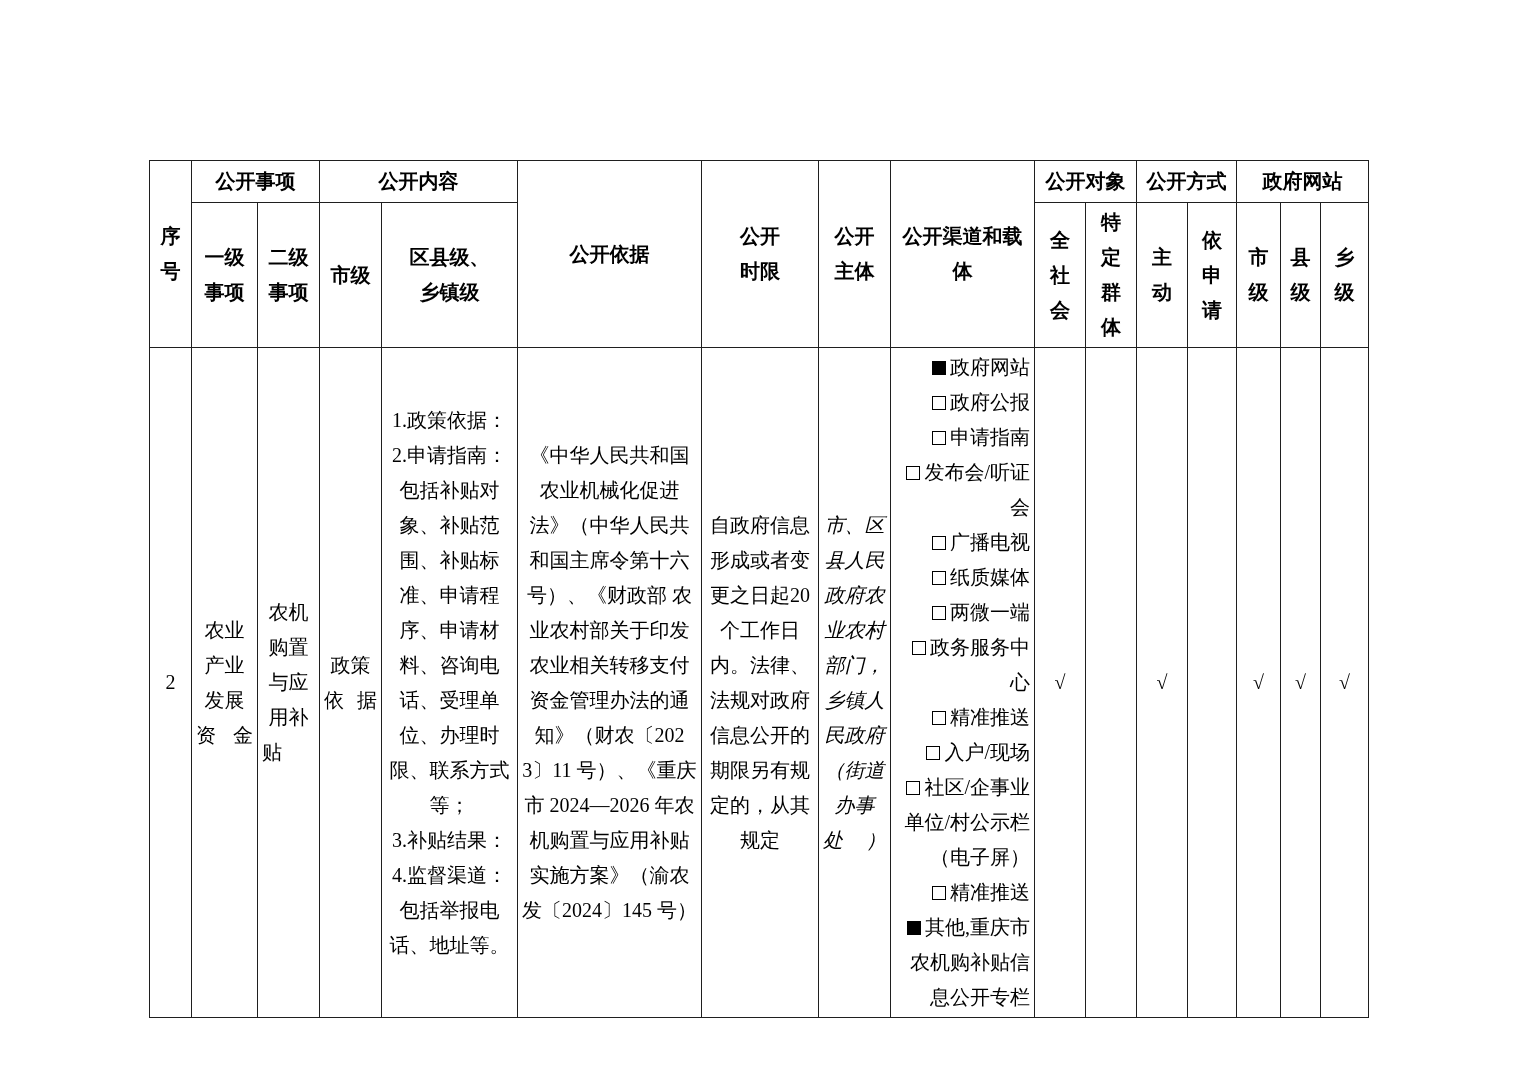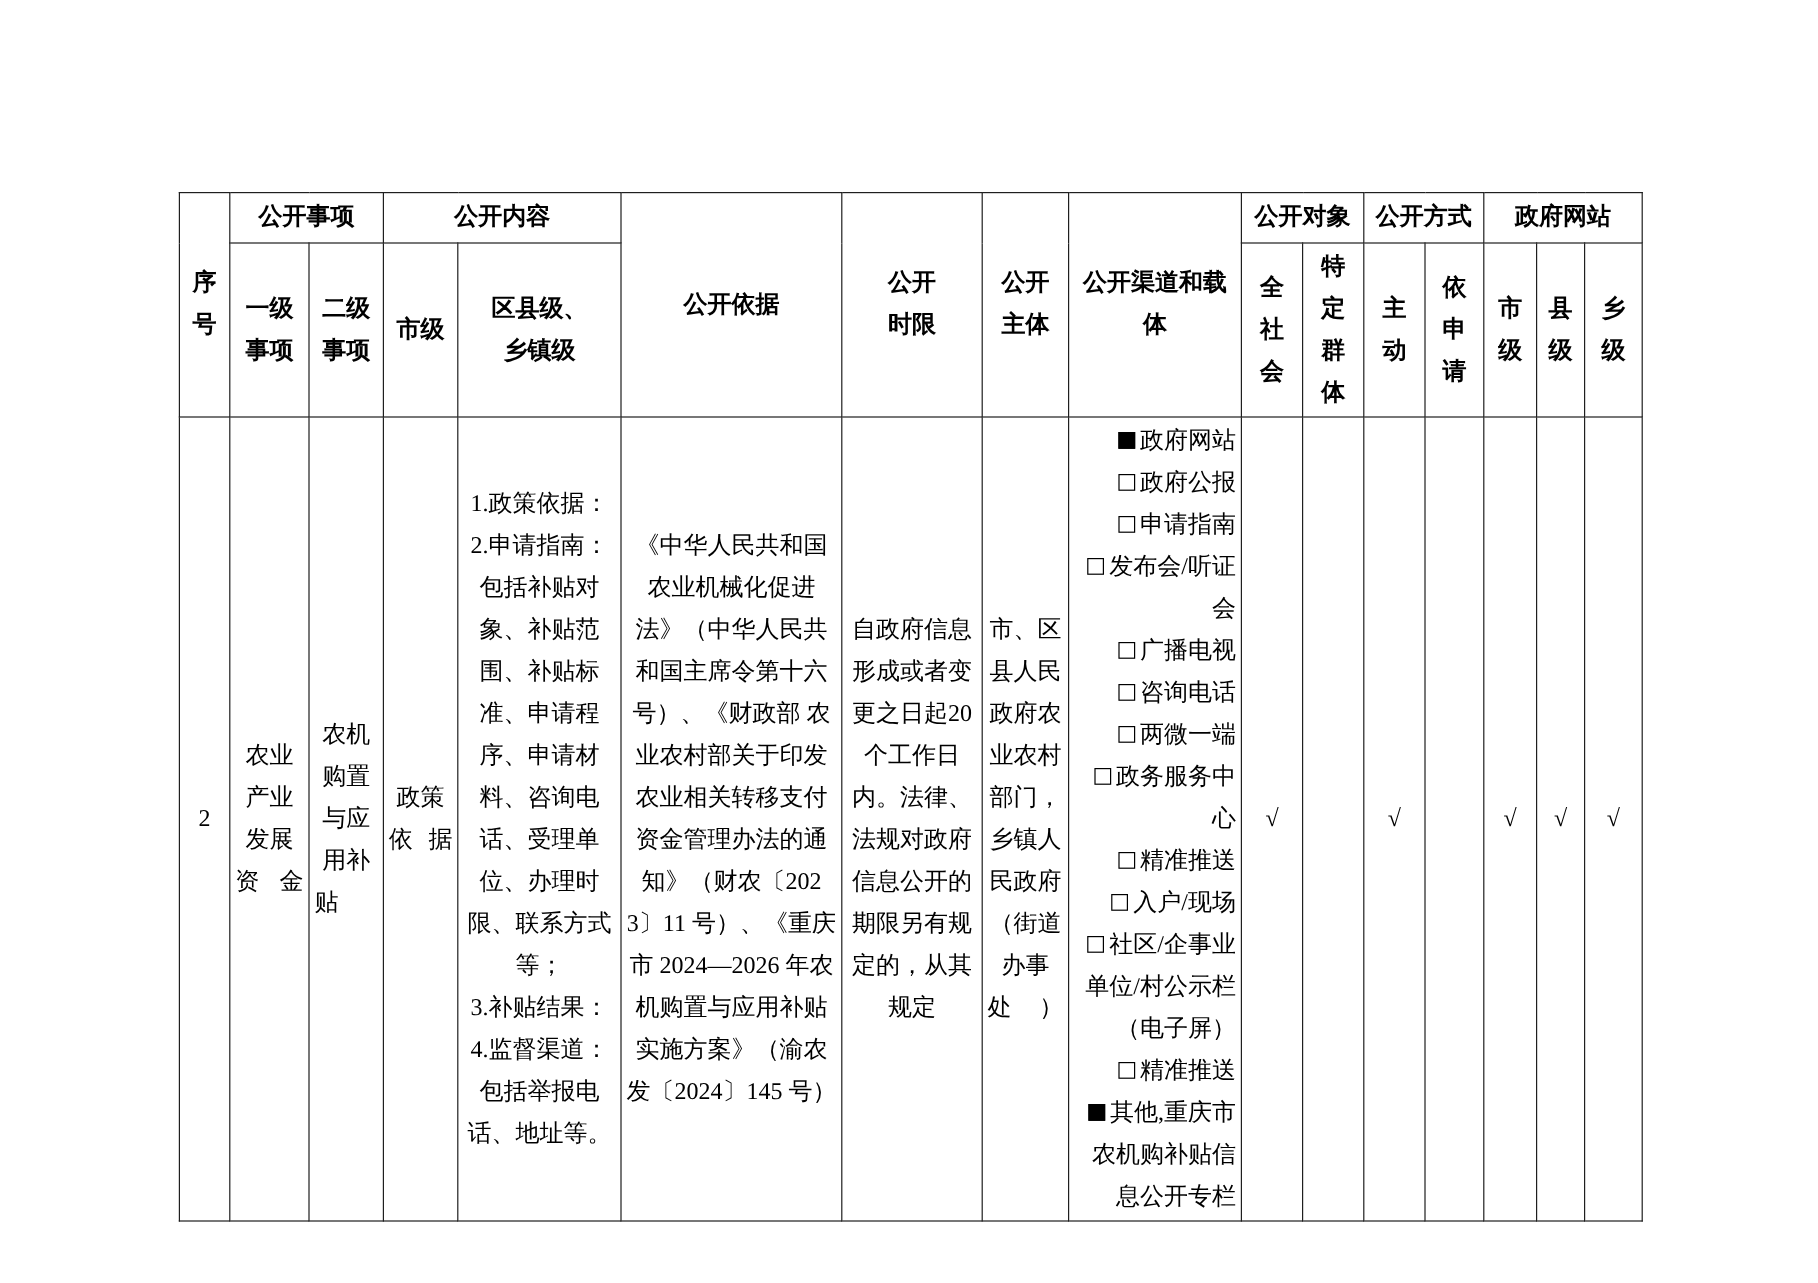--- a/index.html
+++ b/index.html
@@ -49,21 +49,21 @@
   }
   
   td.pre { white-space: pre-line; }
   td.just {
     text-align: justify;
     text-align-last: justify;
   }
   td.cell-l1   { padding: 4px 12px; }
   td.cell-l2   { padding: 4px 8px;  }
   td.cell-city { padding: 4px 8px;  }
-  td.cell-subject { padding: 4px 11px; }
+  td.cell-subject { padding: 4px 11px; font-style: italic; }
   td.cell-county  { padding: 4px 9px; text-align: justify; }
   td.cell-basis   { padding: 4px 5px; }
   td.cell-time    { padding: 4px 6px; }
   td.cell-channels { padding: 4px 8px; text-align: left; }
   td.mark { font-size: 19px; }
   .channel-item {
     text-align: right;
     word-break: break-all;
   }
   .cbox {
@@ -161,21 +161,21 @@
       <td class="cell-basis">《中华人民共和国农业机械化促进法》（中华人民共和国主席令第十六号）、《财政部 农业农村部关于印发农业相关转移支付资金管理办法的通知》（财农〔2023〕11 号）、《重庆市 2024—2026 年农机购置与应用补贴实施方案》（渝农发〔2024〕145 号）</td>
       <td class="cell-time">自政府信息形成或者变更之日起20个工作日内。法律、法规对政府信息公开的期限另有规定的，从其规定</td>
       <td class="just cell-subject">市、区县人民政府农业农村部门，乡镇人民政府（街道办事处）</td>
       <td class="cell-channels">
         <div>
               <div class="channel-item"><span class="cbox filled"></span><span>政府网站</span></div>
               <div class="channel-item"><span class="cbox"></span><span>政府公报</span></div>
               <div class="channel-item"><span class="cbox"></span><span>申请指南</span></div>
               <div class="channel-item"><span class="cbox"></span><span>发布会/听证会</span></div>
               <div class="channel-item"><span class="cbox"></span><span>广播电视</span></div>
-              <div class="channel-item"><span class="cbox"></span><span>咨询电话</span></div>
+              <div class="channel-item"><span class="cbox"></span><span>纸质媒体</span></div>
               <div class="channel-item"><span class="cbox"></span><span>两微一端</span></div>
               <div class="channel-item"><span class="cbox"></span><span>政务服务中心</span></div>
               <div class="channel-item"><span class="cbox"></span><span>精准推送</span></div>
               <div class="channel-item"><span class="cbox"></span><span>入户/现场</span></div>
               <div class="channel-item"><span class="cbox"></span><span>社区/企事业单位/村公示栏（电子屏）</span></div>
               <div class="channel-item"><span class="cbox"></span><span>精准推送</span></div>
               <div class="channel-item"><span class="cbox filled"></span><span>其他,重庆市农机购补贴信息公开专栏</span></div>
             </div>
       </td>
       <td class="mark">√</td>

